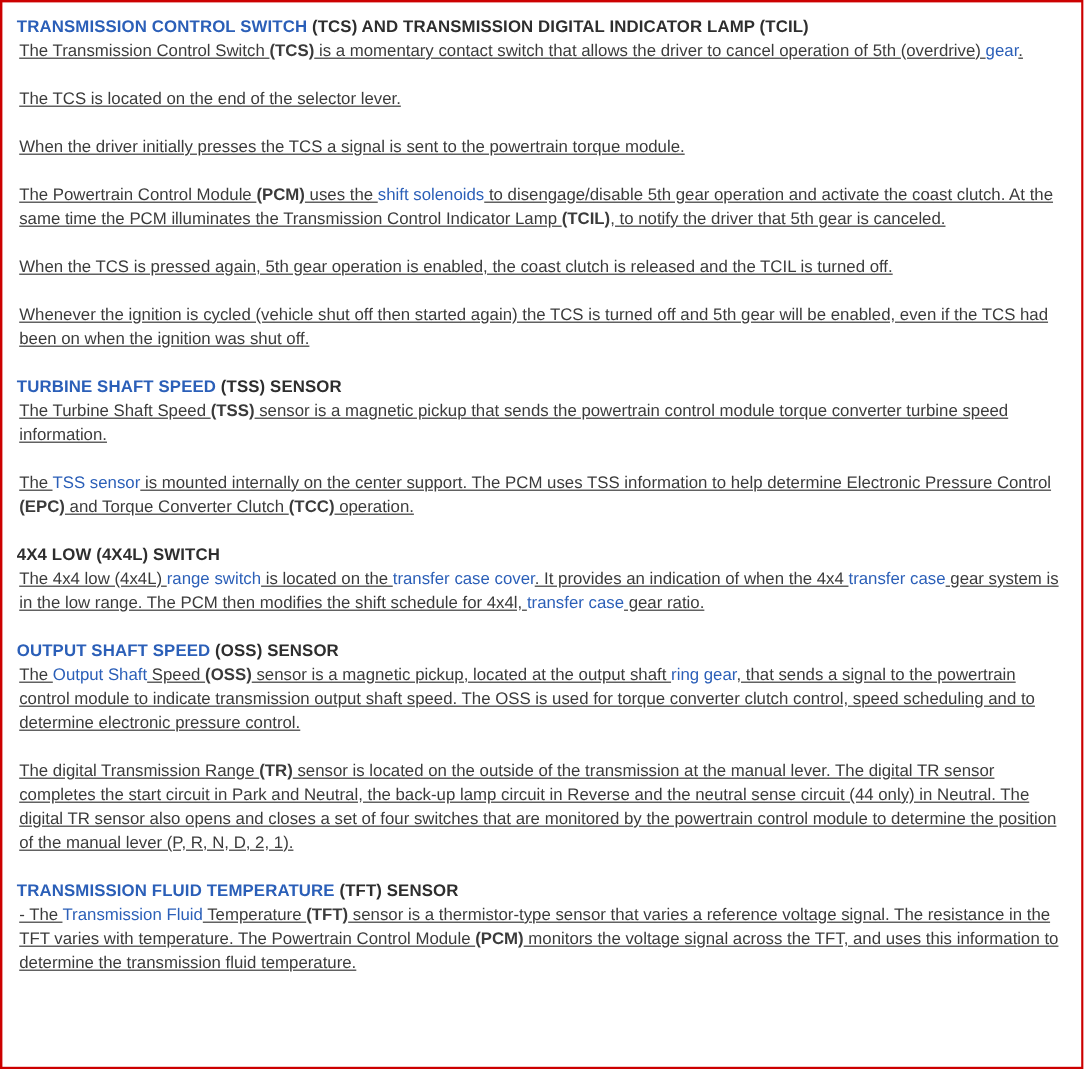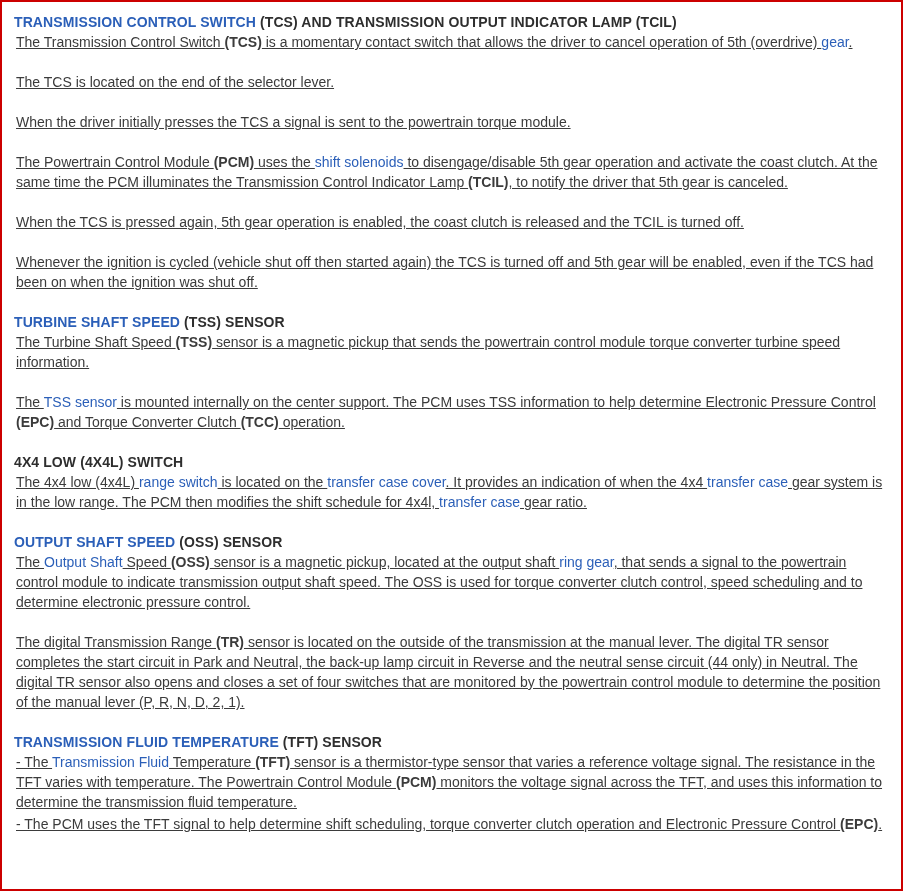--- a/index.html
+++ b/index.html
@@ -43,21 +43,21 @@
   }
   .bold { font-weight: bold; }
   .run { font-weight: normal; text-decoration: underline; }
 </style>
 </head>
 <body>
 
 <div class="page">
   <div>
       <div class="section">
-        <div class="heading"><a href="#" class="hlink">TRANSMISSION CONTROL SWITCH</a><span class="bold"> (TCS) AND TRANSMISSION OUTPUT INDICATOR LAMP (TCIL)</span></div>
+        <div class="heading"><a href="#" class="hlink">TRANSMISSION CONTROL SWITCH</a><span class="bold"> (TCS) AND TRANSMISSION DIGITAL INDICATOR LAMP (TCIL)</span></div>
         <p class="para"><span class="run"> The Transmission Control Switch </span><span class="bold">(TCS)</span><span class="run"> is a momentary contact switch that allows the driver to cancel operation of 5th (overdrive) </span><a href="#" class="link">gear</a><span class="run">.</span></p>
         <p class="para"><span class="run"> The TCS is located on the end of the selector lever.</span></p>
         <p class="para"><span class="run"> When the driver initially presses the TCS a signal is sent to the powertrain torque module.</span></p>
         <p class="para"><span class="run"> The Powertrain Control Module </span><span class="bold">(PCM)</span><span class="run"> uses the </span><a href="#" class="link">shift solenoids</a><span class="run"> to disengage/disable 5th gear operation and activate the coast clutch. At the same time the PCM illuminates the Transmission Control Indicator Lamp </span><span class="bold">(TCIL)</span><span class="run">, to notify the driver that 5th gear is canceled.</span></p>
         <p class="para"><span class="run"> When the TCS is pressed again, 5th gear operation is enabled, the coast clutch is released and the TCIL is turned off.</span></p>
         <p class="para"><span class="run"> Whenever the ignition is cycled (vehicle shut off then started again) the TCS is turned off and 5th gear will be enabled, even if the TCS had been on when the ignition was shut off.</span></p>
       </div>
       <div class="section">
         <div class="heading"><a href="#" class="hlink">TURBINE SHAFT SPEED</a><span class="bold"> (TSS) SENSOR</span></div>
         <p class="para"><span class="run"> The Turbine Shaft Speed </span><span class="bold">(TSS)</span><span class="run"> sensor is a magnetic pickup that sends the powertrain control module torque converter turbine speed information.</span></p>
@@ -70,16 +70,15 @@
       <div class="section">
         <div class="heading"><a href="#" class="hlink">OUTPUT SHAFT SPEED</a><span class="bold"> (OSS) SENSOR</span></div>
         <p class="para"><span class="run"> The </span><a href="#" class="link">Output Shaft</a><span class="run"> Speed </span><span class="bold">(OSS)</span><span class="run"> sensor is a magnetic pickup, located at the output shaft </span><a href="#" class="link">ring gear</a><span class="run">, that sends a signal to the powertrain control module to indicate transmission output shaft speed. The OSS is used for torque converter clutch control, speed scheduling and to determine electronic pressure control.</span></p>
       </div>
       <div class="section">
         <p class="para"><span class="run"> The digital Transmission Range </span><span class="bold">(TR)</span><span class="run"> sensor is located on the outside of the transmission at the manual lever. The digital TR sensor completes the start circuit in Park and Neutral, the back-up lamp circuit in Reverse and the neutral sense circuit (44 only) in Neutral. The digital TR sensor also opens and closes a set of four switches that are monitored by the powertrain control module to determine the position of the manual lever (P, R, N, D, 2, 1).</span></p>
       </div>
       <div class="section compact">
         <div class="heading"><a href="#" class="hlink">TRANSMISSION FLUID TEMPERATURE</a><span class="bold"> (TFT) SENSOR</span></div>
         <p class="para"><span class="run"> -  The </span><a href="#" class="link">Transmission Fluid</a><span class="run"> Temperature </span><span class="bold">(TFT)</span><span class="run"> sensor is a thermistor-type sensor that varies a reference voltage signal. The resistance in the TFT varies with temperature. The Powertrain Control Module </span><span class="bold">(PCM)</span><span class="run"> monitors the voltage signal across the TFT, and uses this information to determine the transmission fluid temperature.</span></p>
-        <p class="para"><span class="run"> -  The PCM uses the TFT signal to help determine shift scheduling, torque converter clutch operation and Electronic Pressure Control </span><span class="bold">(EPC)</span><span class="run">.</span></p>
       </div>
     </div>
 </div>
 
 </body></html>

